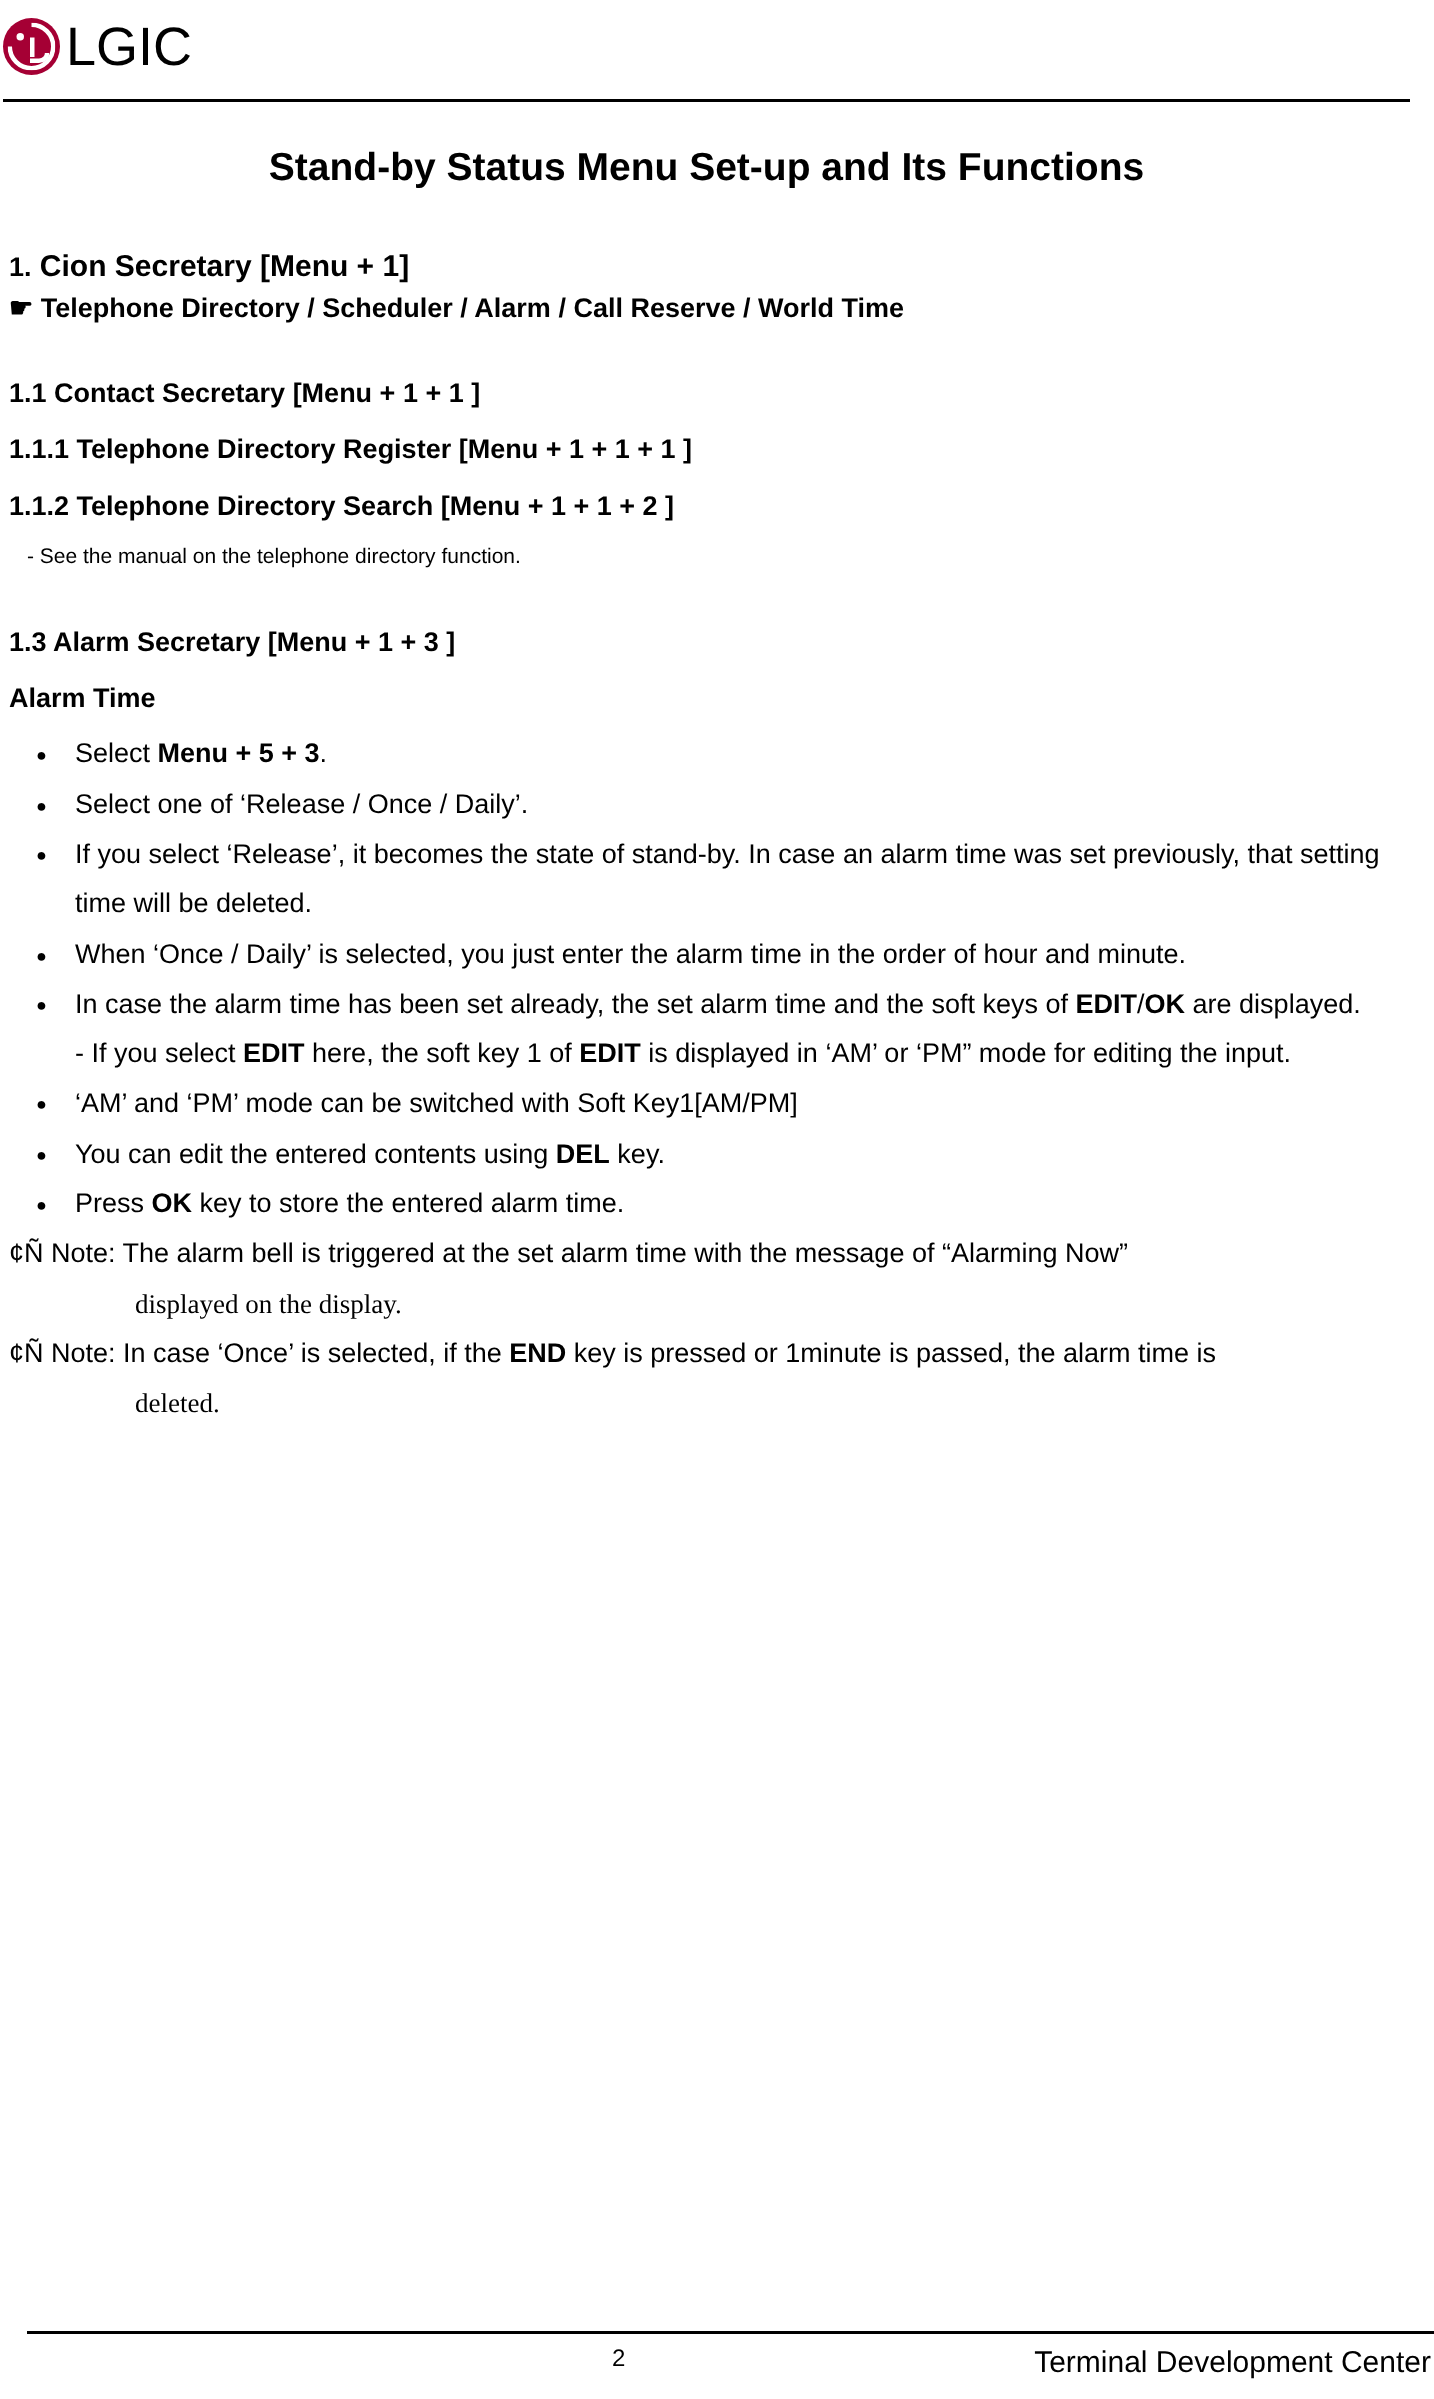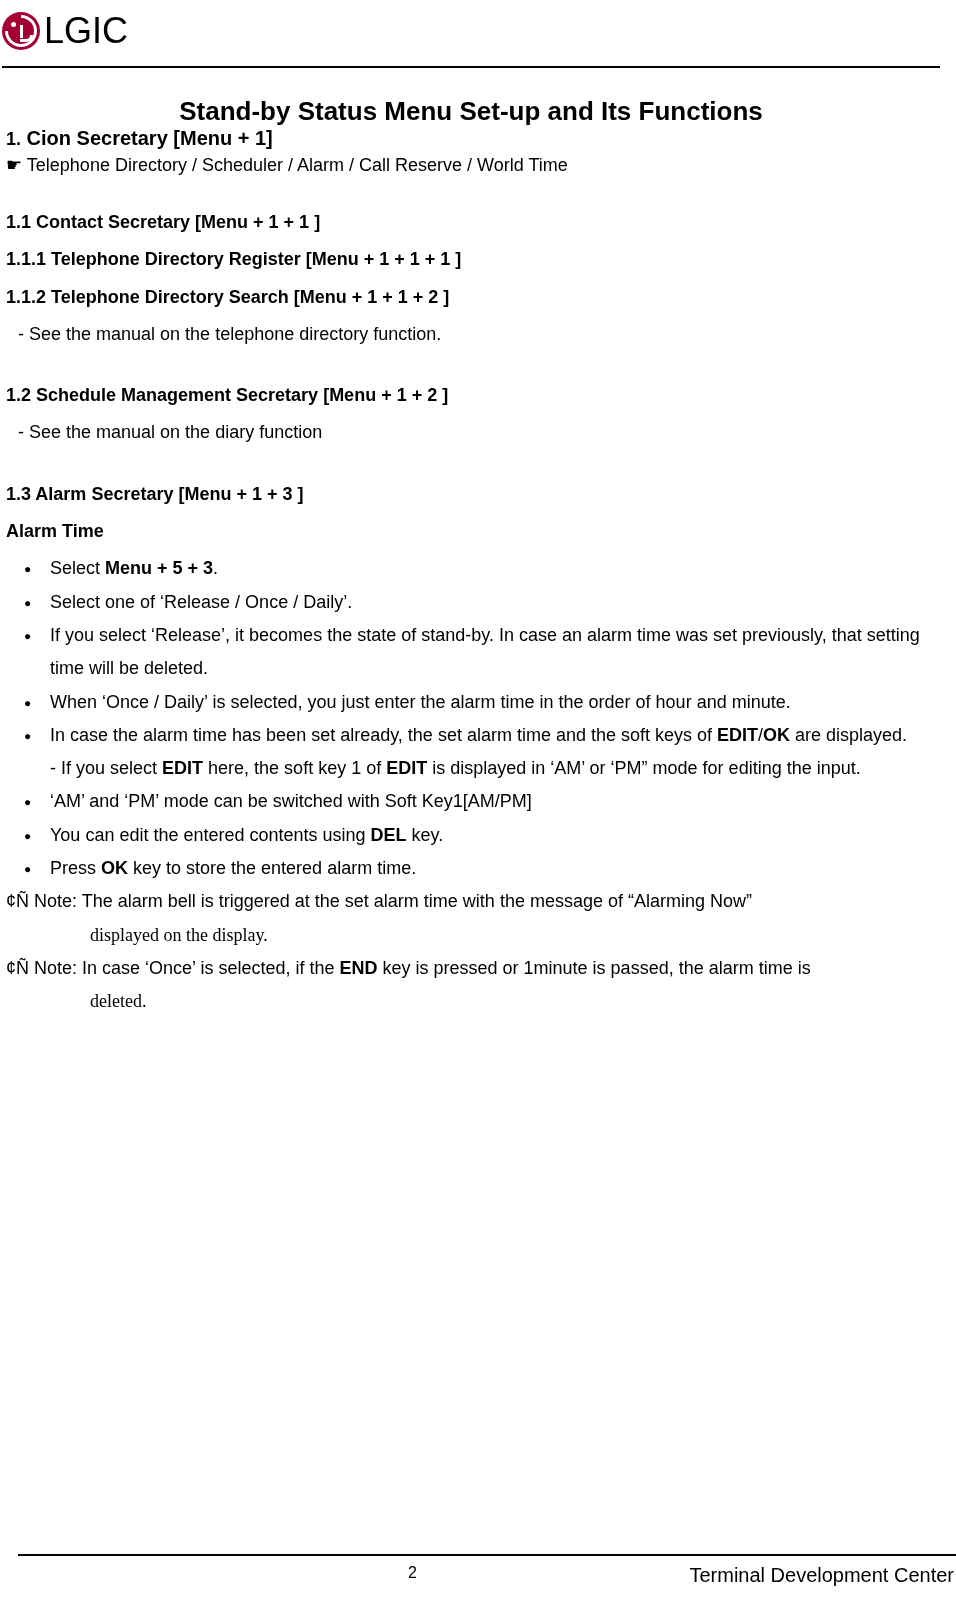--- a/index.html
+++ b/index.html
@@ -8,27 +8,27 @@
 .header-row { display: flex; align-items: center; margin-bottom: 14px; }
 .logo { display: flex; align-items: center; }
 .lg-circle { width: 38px; height: 38px; border-radius: 50%; background: #a50034; position: relative; margin-right: 4px; }
 .lg-dot { position: absolute; width: 5px; height: 5px; background: #fff; border-radius: 50%; top: 10px; left: 9px; }
 .lg-nose { position: absolute; width: 3px; height: 13px; background: #fff; top: 13px; left: 18px; }
 .lg-mouth { position: absolute; width: 13px; height: 7px; border: 3px solid #fff; border-top: none; border-left: none; border-bottom-right-radius: 12px; bottom: 8px; left: 18px; }
 .lg-outer { position:absolute; width:32px; height:32px; border:3px solid #fff; border-radius:50%; top:3px; left:3px; clip-path: polygon(50% 0, 100% 0, 100% 100%, 0 100%, 0 50%, 50% 50%);}
 .logo-text { font-size: 36px; font-weight: 400; letter-spacing: 0px; }
 .hr-top { border: none; border-top: 2px solid #000; margin-bottom: 28px; }
 .content { padding: 0 4px; }
-.doc-title { font-size: 26px; font-weight: bold; text-align: center; color: #000; }
+.doc-title { font-size: 26px; font-weight: bold; text-align: center; margin-bottom: 40px; color: #000; }
 .section-head { font-size: 20px; font-weight: bold; margin-bottom: 4px; }
 .section-head .num { font-size: 18px; }
-.pointer-line { font-size: 18px; font-weight: normal; margin-bottom: 30px; }
+.pointer-line { font-size: 18px; font-weight: bold; margin-bottom: 30px; }
 .pointer { font-family: "Segoe UI Symbol","Arial Unicode MS",sans-serif; }
 .sub-head { font-size: 18px; font-weight: bold; margin-bottom: 4px; line-height: 1.85; }
-.body-text { font-size: 18px; line-height: 1.85; }
+.body-text { font-size: 14px; line-height: 1.85; }
 .indent-dash { padding-left: 28px; text-indent: -16px; }
 .block { margin-bottom: 28px; }
 ul.bullets { list-style: none; padding-left: 44px; }
 ul.bullets li { position: relative; font-size: 18px; line-height: 1.85; margin-bottom: 0px; }
 ul.bullets li::before { content: "●"; position: absolute; left: -26px; font-size: 12px; top: 6px; }
 ul.bullets li.pointer-li::before { content: "☚"; font-size: 18px; top: 0; left: -30px; }
 .sub-indent { padding-left: 44px; font-size: 18px; line-height: 1.85; }
 .note-line { font-size: 18px; line-height: 1.85; padding-left: 0; }
 .note-cont { padding-left: 84px; font-size: 18px; line-height: 1.85; font-family: Liberation Serif, serif; }
 .footer { position: absolute; bottom: 12px; left: 18px; right: 0; }
@@ -68,24 +68,20 @@
       <span>Telephone Directory / Scheduler / Alarm / Call Reserve / World Time</span>
     </div>
 
     <div class="block">
       <div class="sub-head">1.1   Contact Secretary [Menu + 1 + 1 ]</div>
       <div class="sub-head">1.1.1 Telephone Directory Register [Menu + 1 + 1 + 1 ]</div>
       <div class="sub-head">1.1.2 Telephone Directory Search [Menu + 1 + 1 + 2 ]</div>
       <div class="body-text indent-dash">-     See the manual on the telephone directory function.</div>
     </div>
 
-    <div class="block">
-      <div class="sub-head">1.2   Schedule Management Secretary [Menu + 1 + 2 ]</div>
-      <div class="body-text indent-dash">-   See the manual on the diary function</div>
-    </div>
 
     <div>
       <div class="sub-head">1.3   Alarm Secretary [Menu + 1 + 3 ]</div>
       <div class="sub-head">Alarm Time</div>
 
       <ul class="bullets">
         <li>
           <span>Select </span><b>Menu + 5 + 3</b><span>.</span>
         </li>
         <li>Select one of ‘Release / Once / Daily’.</li>

